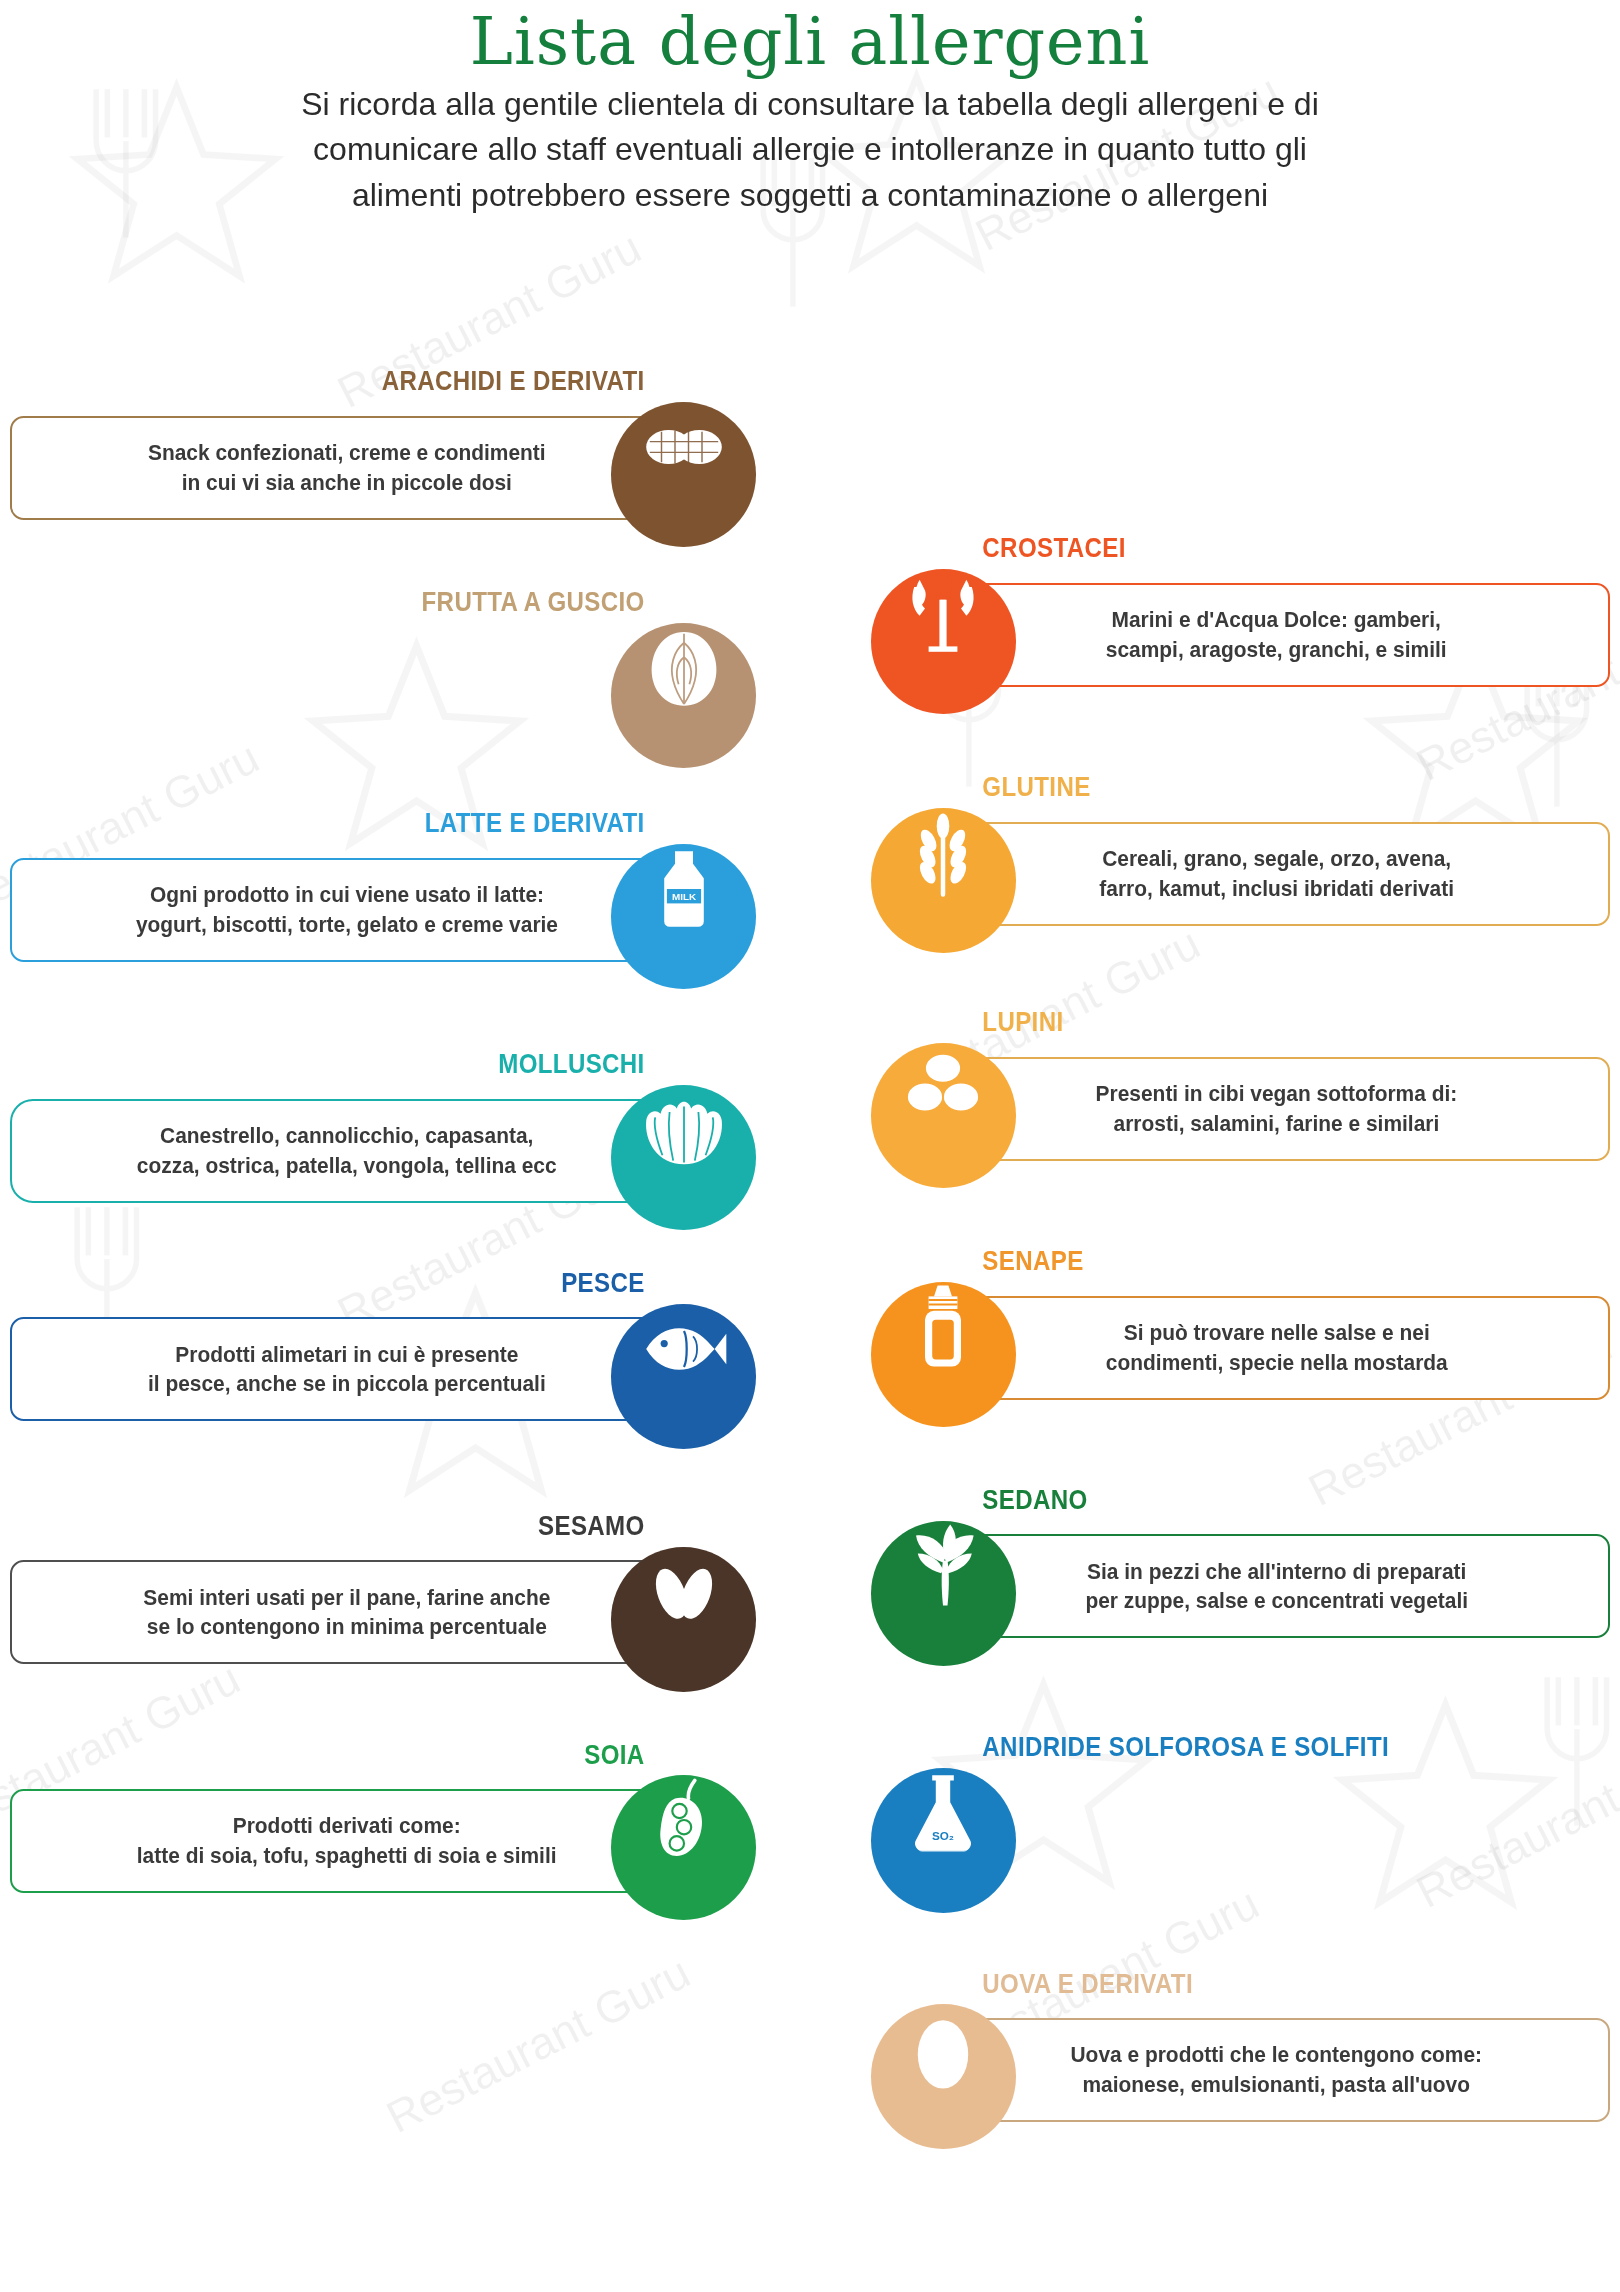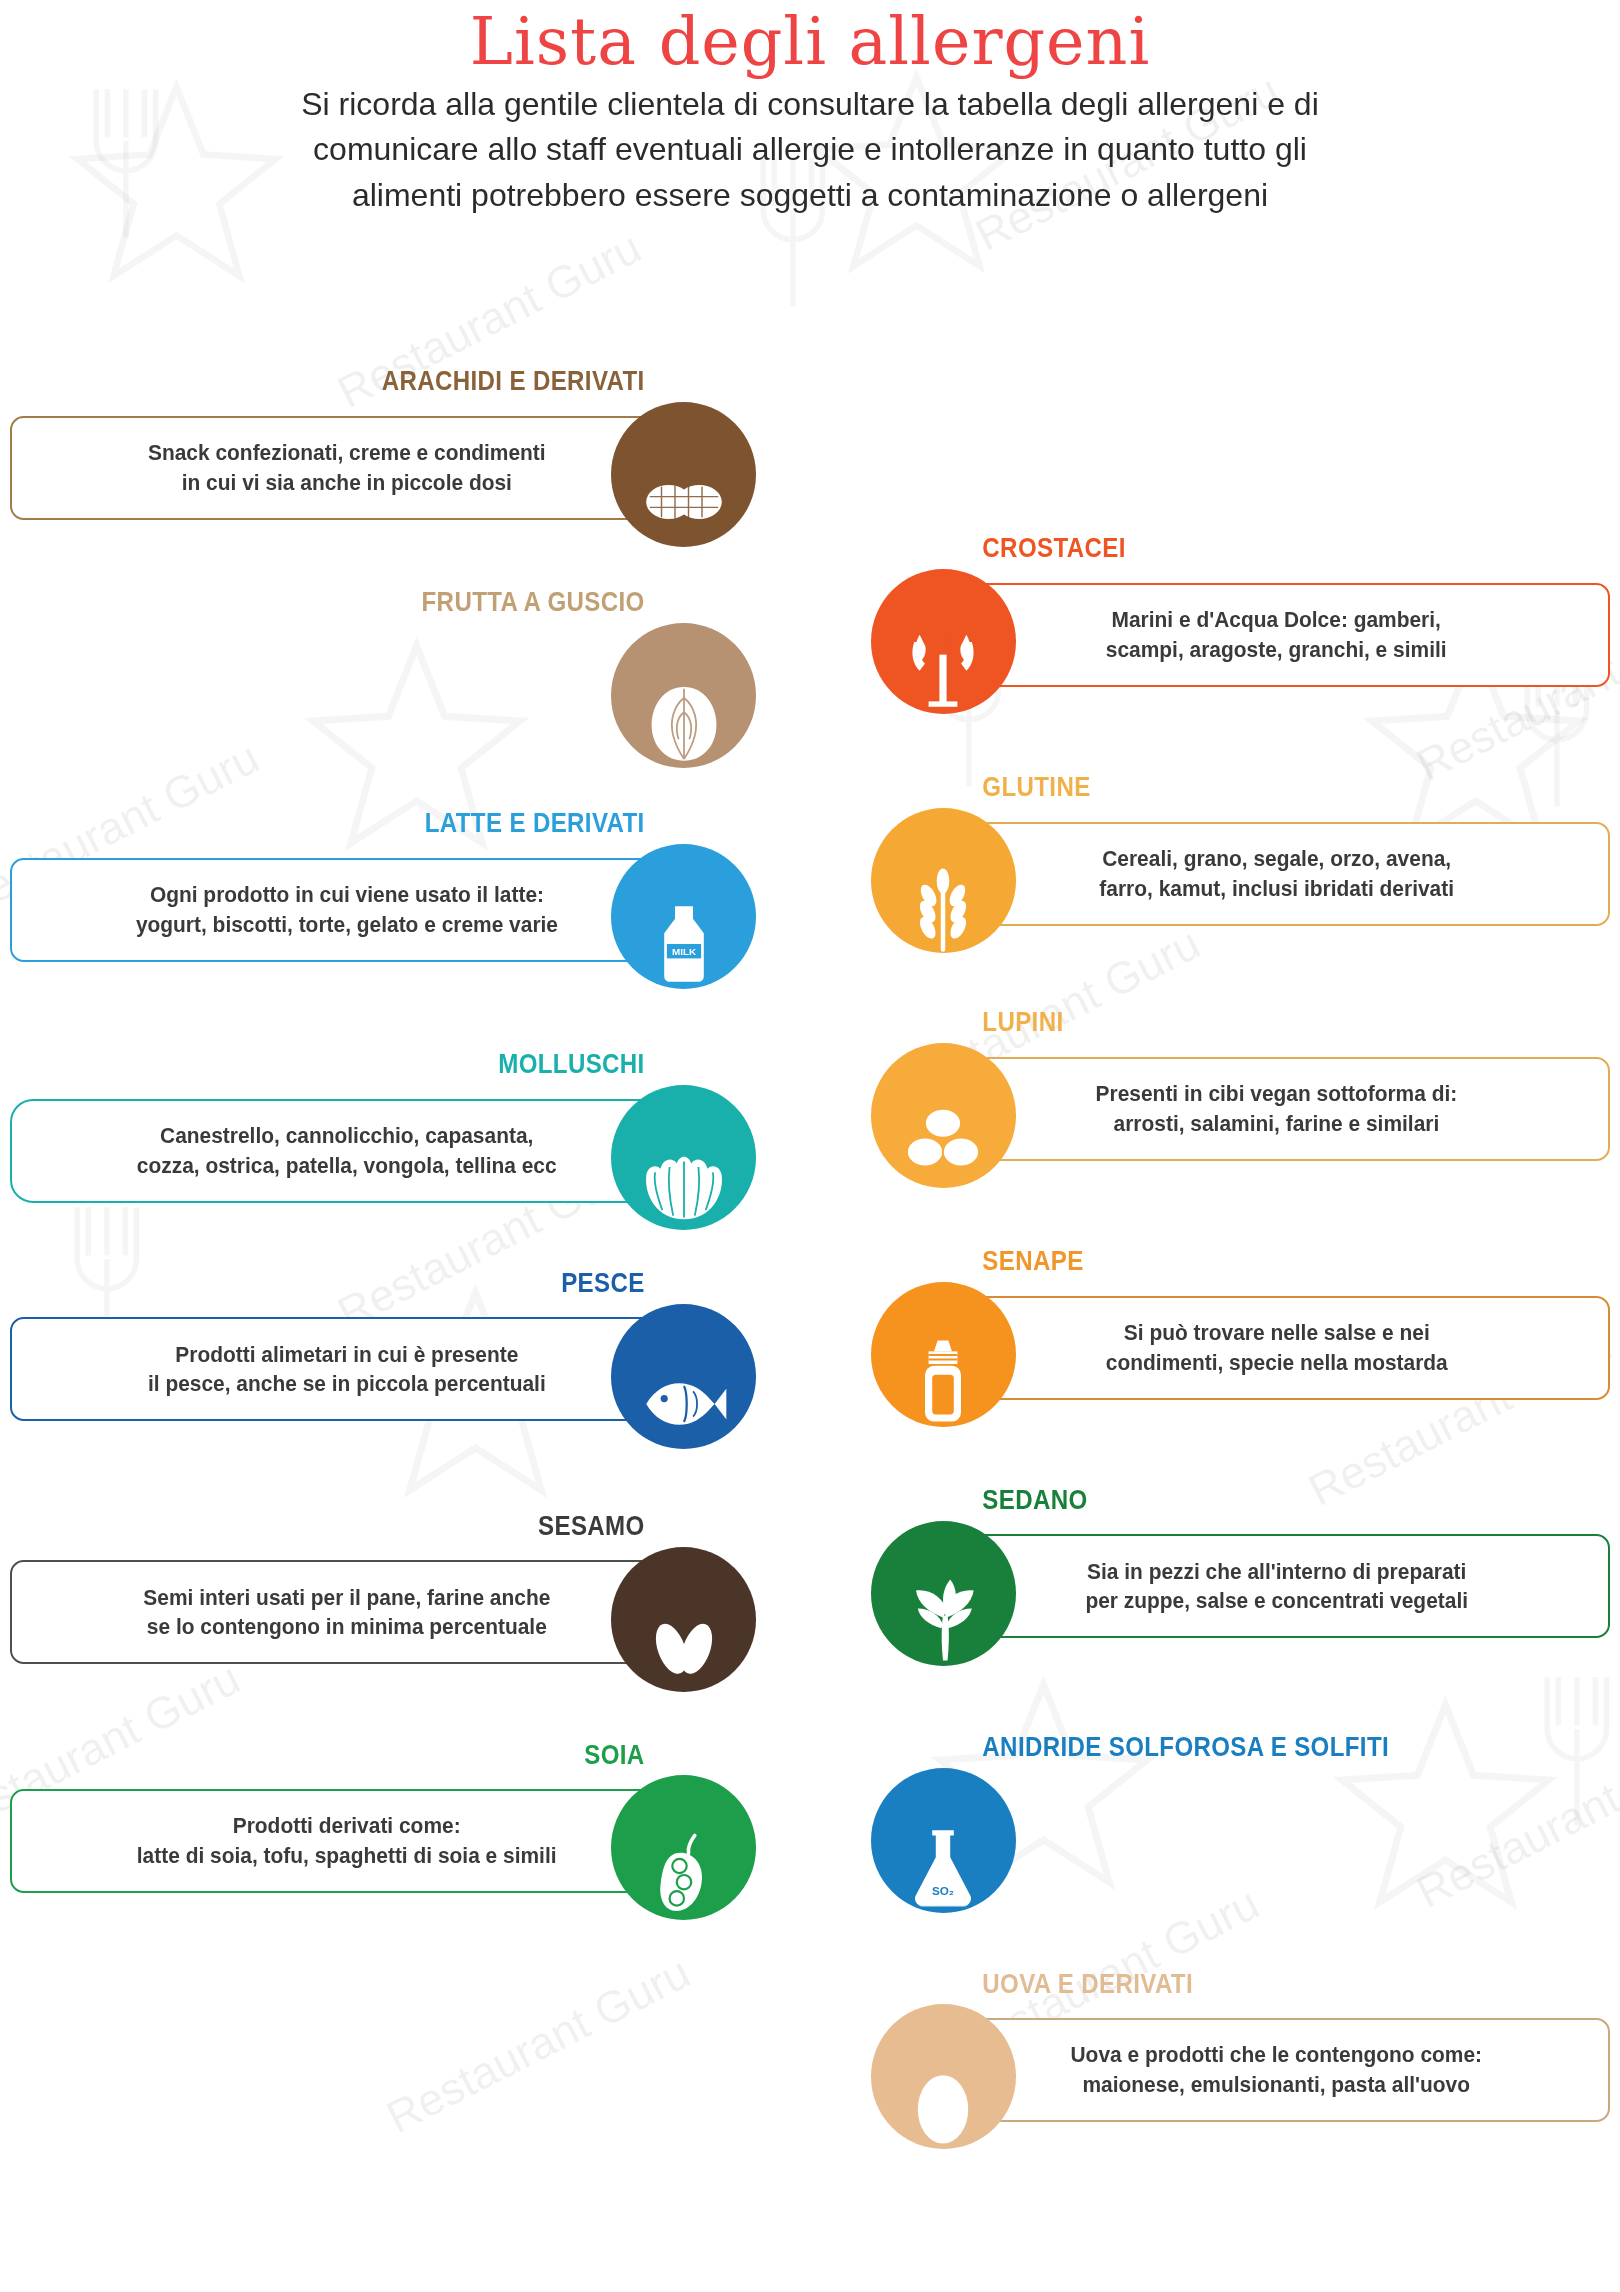--- a/index.html
+++ b/index.html
@@ -13,21 +13,21 @@
   
   .wm-layer{position:absolute;inset:0;pointer-events:none;z-index:5;}
   .wm{position:absolute;color:#000;opacity:.055;font-size:45px;font-weight:400;
       font-family:"Liberation Sans",sans-serif;transform:rotate(-27deg);white-space:nowrap;}
   .wm-shape{position:absolute;opacity:.05;}
 
   
   .header{position:relative;z-index:10;padding-top:7.8px;text-align:center;}
   .title{
     font-family:"DejaVu Serif",serif;
-    font-size:65px;color:#ef4444;font-weight:400;letter-spacing:1px;
+    font-size:65px;color:#15803d;font-weight:400;letter-spacing:1px;
     line-height:1.05;margin:0 0 5.9px 0;
   }
   .intro{
     width:1108px;margin:0 auto;
     font-size:32px;line-height:1.42;color:#2b2b2b;text-align:center;
     font-family:"Liberation Sans",sans-serif;
   }
 
   
   .board{position:relative;z-index:10;width:1620px;height:1950px;}
@@ -43,21 +43,21 @@
     margin-bottom:4.9px;text-transform:uppercase;
     transform:scaleX(.88);
   }
   .row-left .row-head{text-align:right;transform-origin:right center;padding-right:147px;}
   .row-right .row-head{text-align:left;transform-origin:left center;padding-left:147px;}
 
   .row-body{position:relative;height:145px;}
 
   .badge{
     position:absolute;top:0;width:145px;height:145px;border-radius:50%;
-    display:flex;align-items:flex-end;justify-content:center;z-index:3;
+    display:flex;align-items:flex-start;justify-content:center;z-index:3;
   }
   .row-left .badge{right:17.6px;}
   .row-right .badge{left:17.6px;}
 
   .card{
     position:absolute;top:13.7px;height:104px;
     border:2.9px solid #999;border-radius:13.7px;background:#fff;
     display:flex;align-items:center;justify-content:center;
     z-index:2;box-sizing:border-box;padding:3.9px 15.7px;
   }

